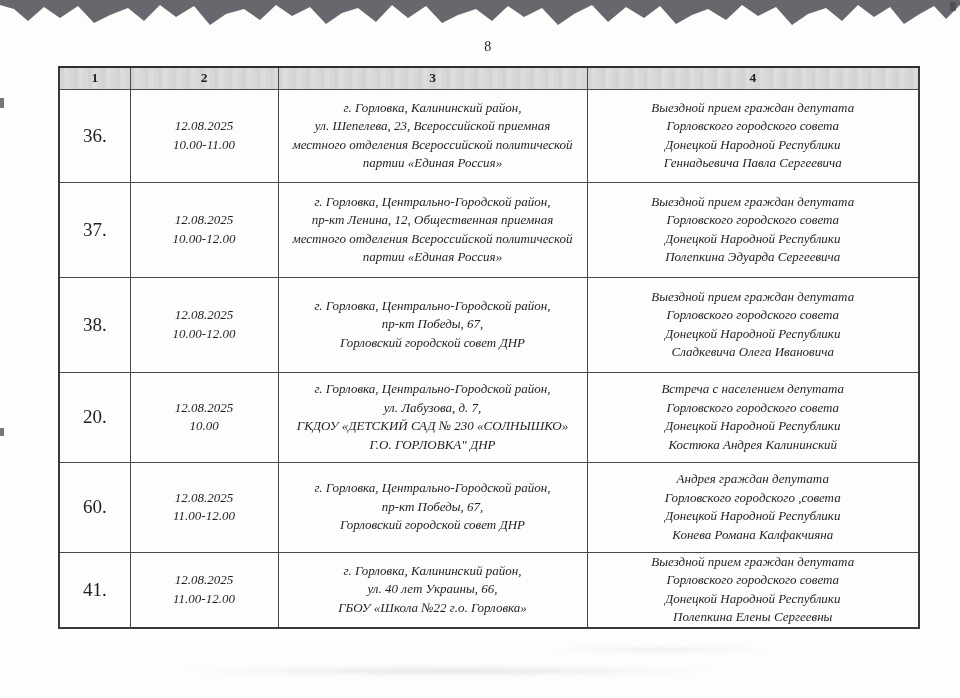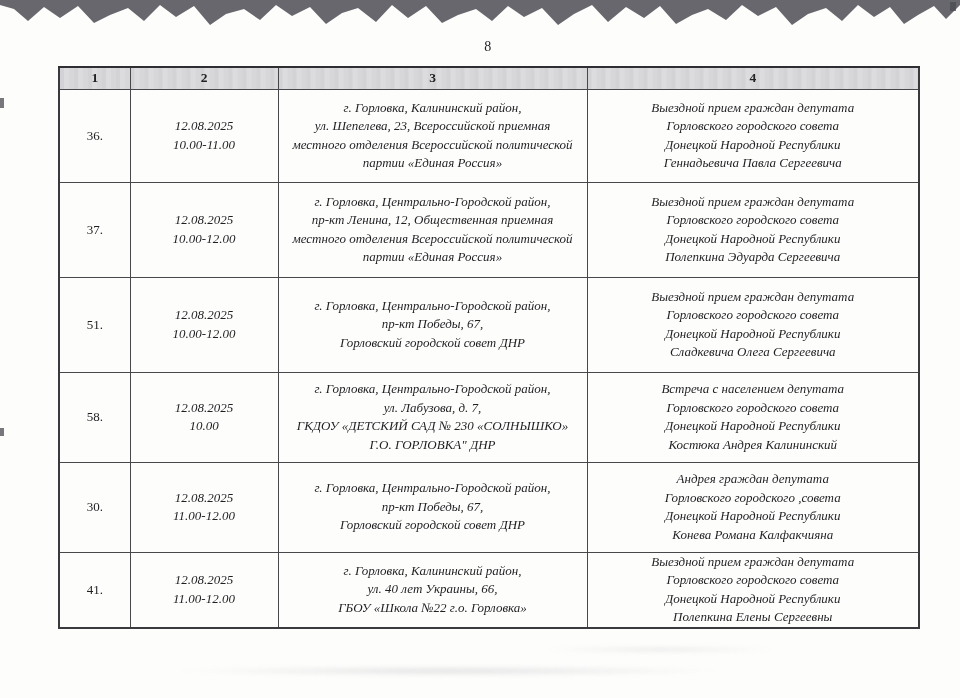--- a/index.html
+++ b/index.html
@@ -90,21 +90,21 @@
   .schedule tbody tr:nth-child(5) { height: 90px; }
   .schedule tbody tr:nth-child(6) { height: 75px; }
   .schedule td {
     font-size: 13px;
   }
   .lines .line {
     line-height: 18.5px;
     white-space: nowrap;
     font-style: italic;
   }
-  .num { font-size: 13px; }
+  .num { font-size: 19px; }
 </style>
 </head>
 <body>
 
 <div class="page">
 
   <svg class="top-tear" width="960" height="30" viewBox="0 0 960 30" aria-hidden="true">
     <path fill="#45454d" opacity="0.82" d="M0,0 H960 L960,5 L946,19 L934,6 L918,15 L904,24 L890,7 L874,17 L858,5 L842,21 L826,8 L808,14 L792,25 L776,7 L758,16 L742,5 L726,20 L708,9 L692,15 L676,24 L660,6 L644,18 L626,7 L608,22 L592,5 L574,14 L558,25 L542,8 L524,17 L508,6 L492,21 L476,9 L458,15 L442,23 L426,6 L408,18 L392,5 L376,22 L358,8 L342,13 L326,24 L310,7 L292,16 L276,5 L260,20 L244,9 L226,14 L210,25 L194,6 L176,17 L160,5 L144,21 L128,8 L110,15 L94,23 L78,6 L60,18 L44,7 L28,21 L14,9 L0,5 Z"></path>
   </svg>
 
@@ -183,48 +183,48 @@
               <div class="line">Выездной прием граждан депутата</div>
               <div class="line">Горловского городского совета</div>
               <div class="line">Донецкой Народной Республики</div>
               <div class="line">Полепкина Эдуарда Сергеевича</div>
             </div>
     </td>
   </tr>
 
   <tr>
     <td>
-      <div class="num">51.</div>
+      <div class="num">38.</div>
     </td>
     <td>
       <div class="lines">
               <div class="line">12.08.2025</div>
               <div class="line">10.00-12.00</div>
             </div>
     </td>
     <td>
       <div class="lines">
               <div class="line">г. Горловка, Центрально-Городской район,</div>
               <div class="line">пр-кт Победы, 67,</div>
               <div class="line">Горловский городской совет ДНР</div>
             </div>
     </td>
     <td>
       <div class="lines">
               <div class="line">Выездной прием граждан депутата</div>
               <div class="line">Горловского городского совета</div>
               <div class="line">Донецкой Народной Республики</div>
-              <div class="line">Сладкевича Олега Сергеевича</div>
-            </div>
-    </td>
-  </tr>
-
-  <tr>
-    <td>
-      <div class="num">58.</div>
+              <div class="line">Сладкевича Олега Ивановича</div>
+            </div>
+    </td>
+  </tr>
+
+  <tr>
+    <td>
+      <div class="num">20.</div>
     </td>
     <td>
       <div class="lines">
               <div class="line">12.08.2025</div>
               <div class="line">10.00</div>
             </div>
     </td>
     <td>
       <div class="lines">
               <div class="line">г. Горловка, Центрально-Городской район,</div>
@@ -238,21 +238,21 @@
               <div class="line">Встреча с населением депутата</div>
               <div class="line">Горловского городского совета</div>
               <div class="line">Донецкой Народной Республики</div>
               <div class="line">Костюка Андрея Калининский</div>
             </div>
     </td>
   </tr>
 
   <tr>
     <td>
-      <div class="num">30.</div>
+      <div class="num">60.</div>
     </td>
     <td>
       <div class="lines">
               <div class="line">12.08.2025</div>
               <div class="line">11.00-12.00</div>
             </div>
     </td>
     <td>
       <div class="lines">
               <div class="line">г. Горловка, Центрально-Городской район,</div>

